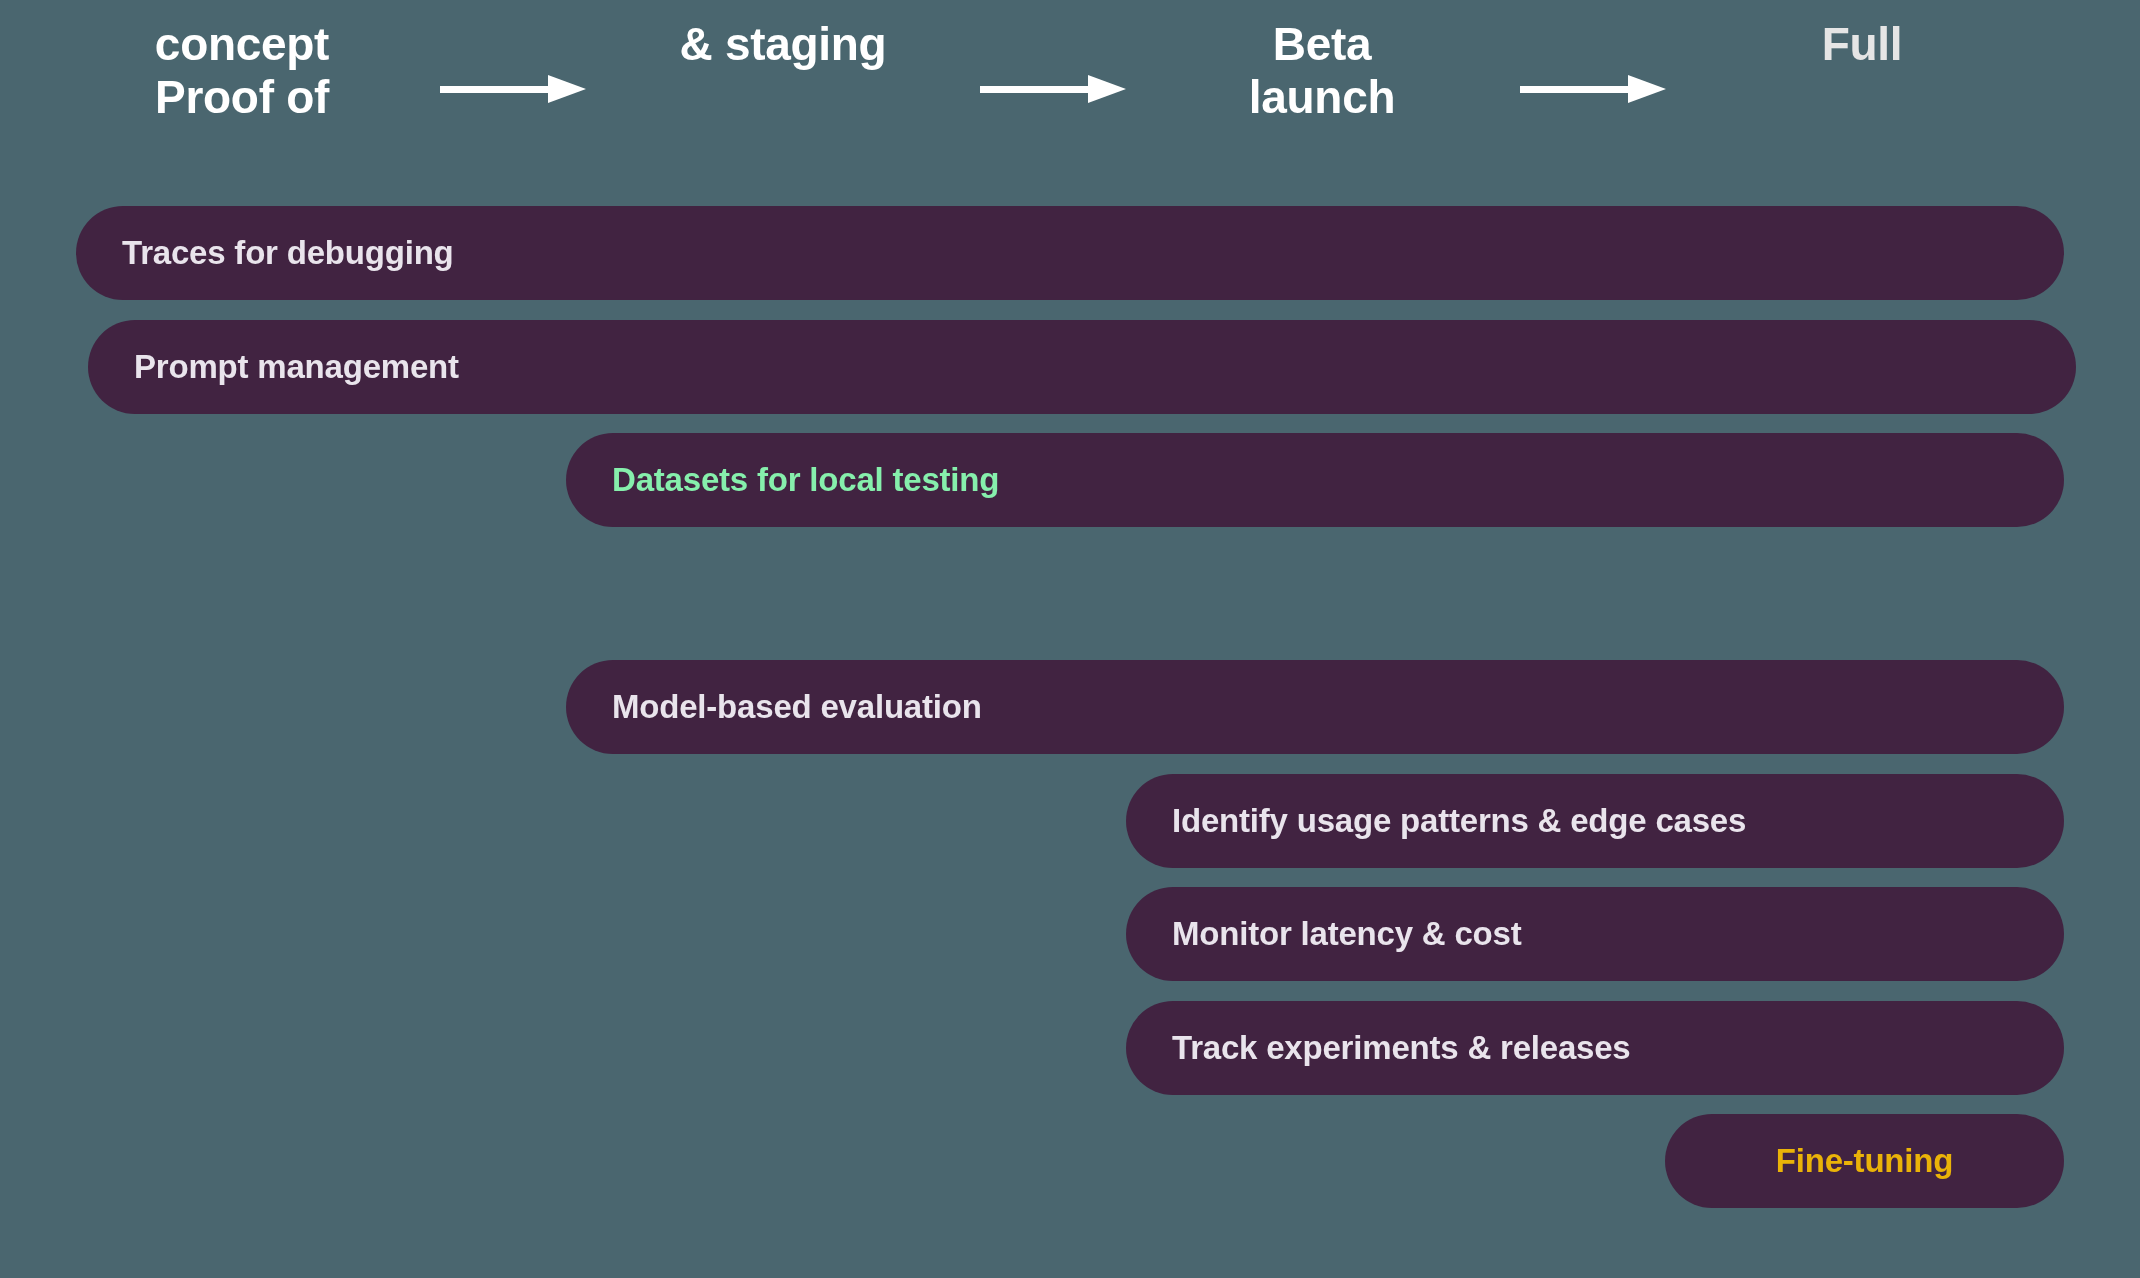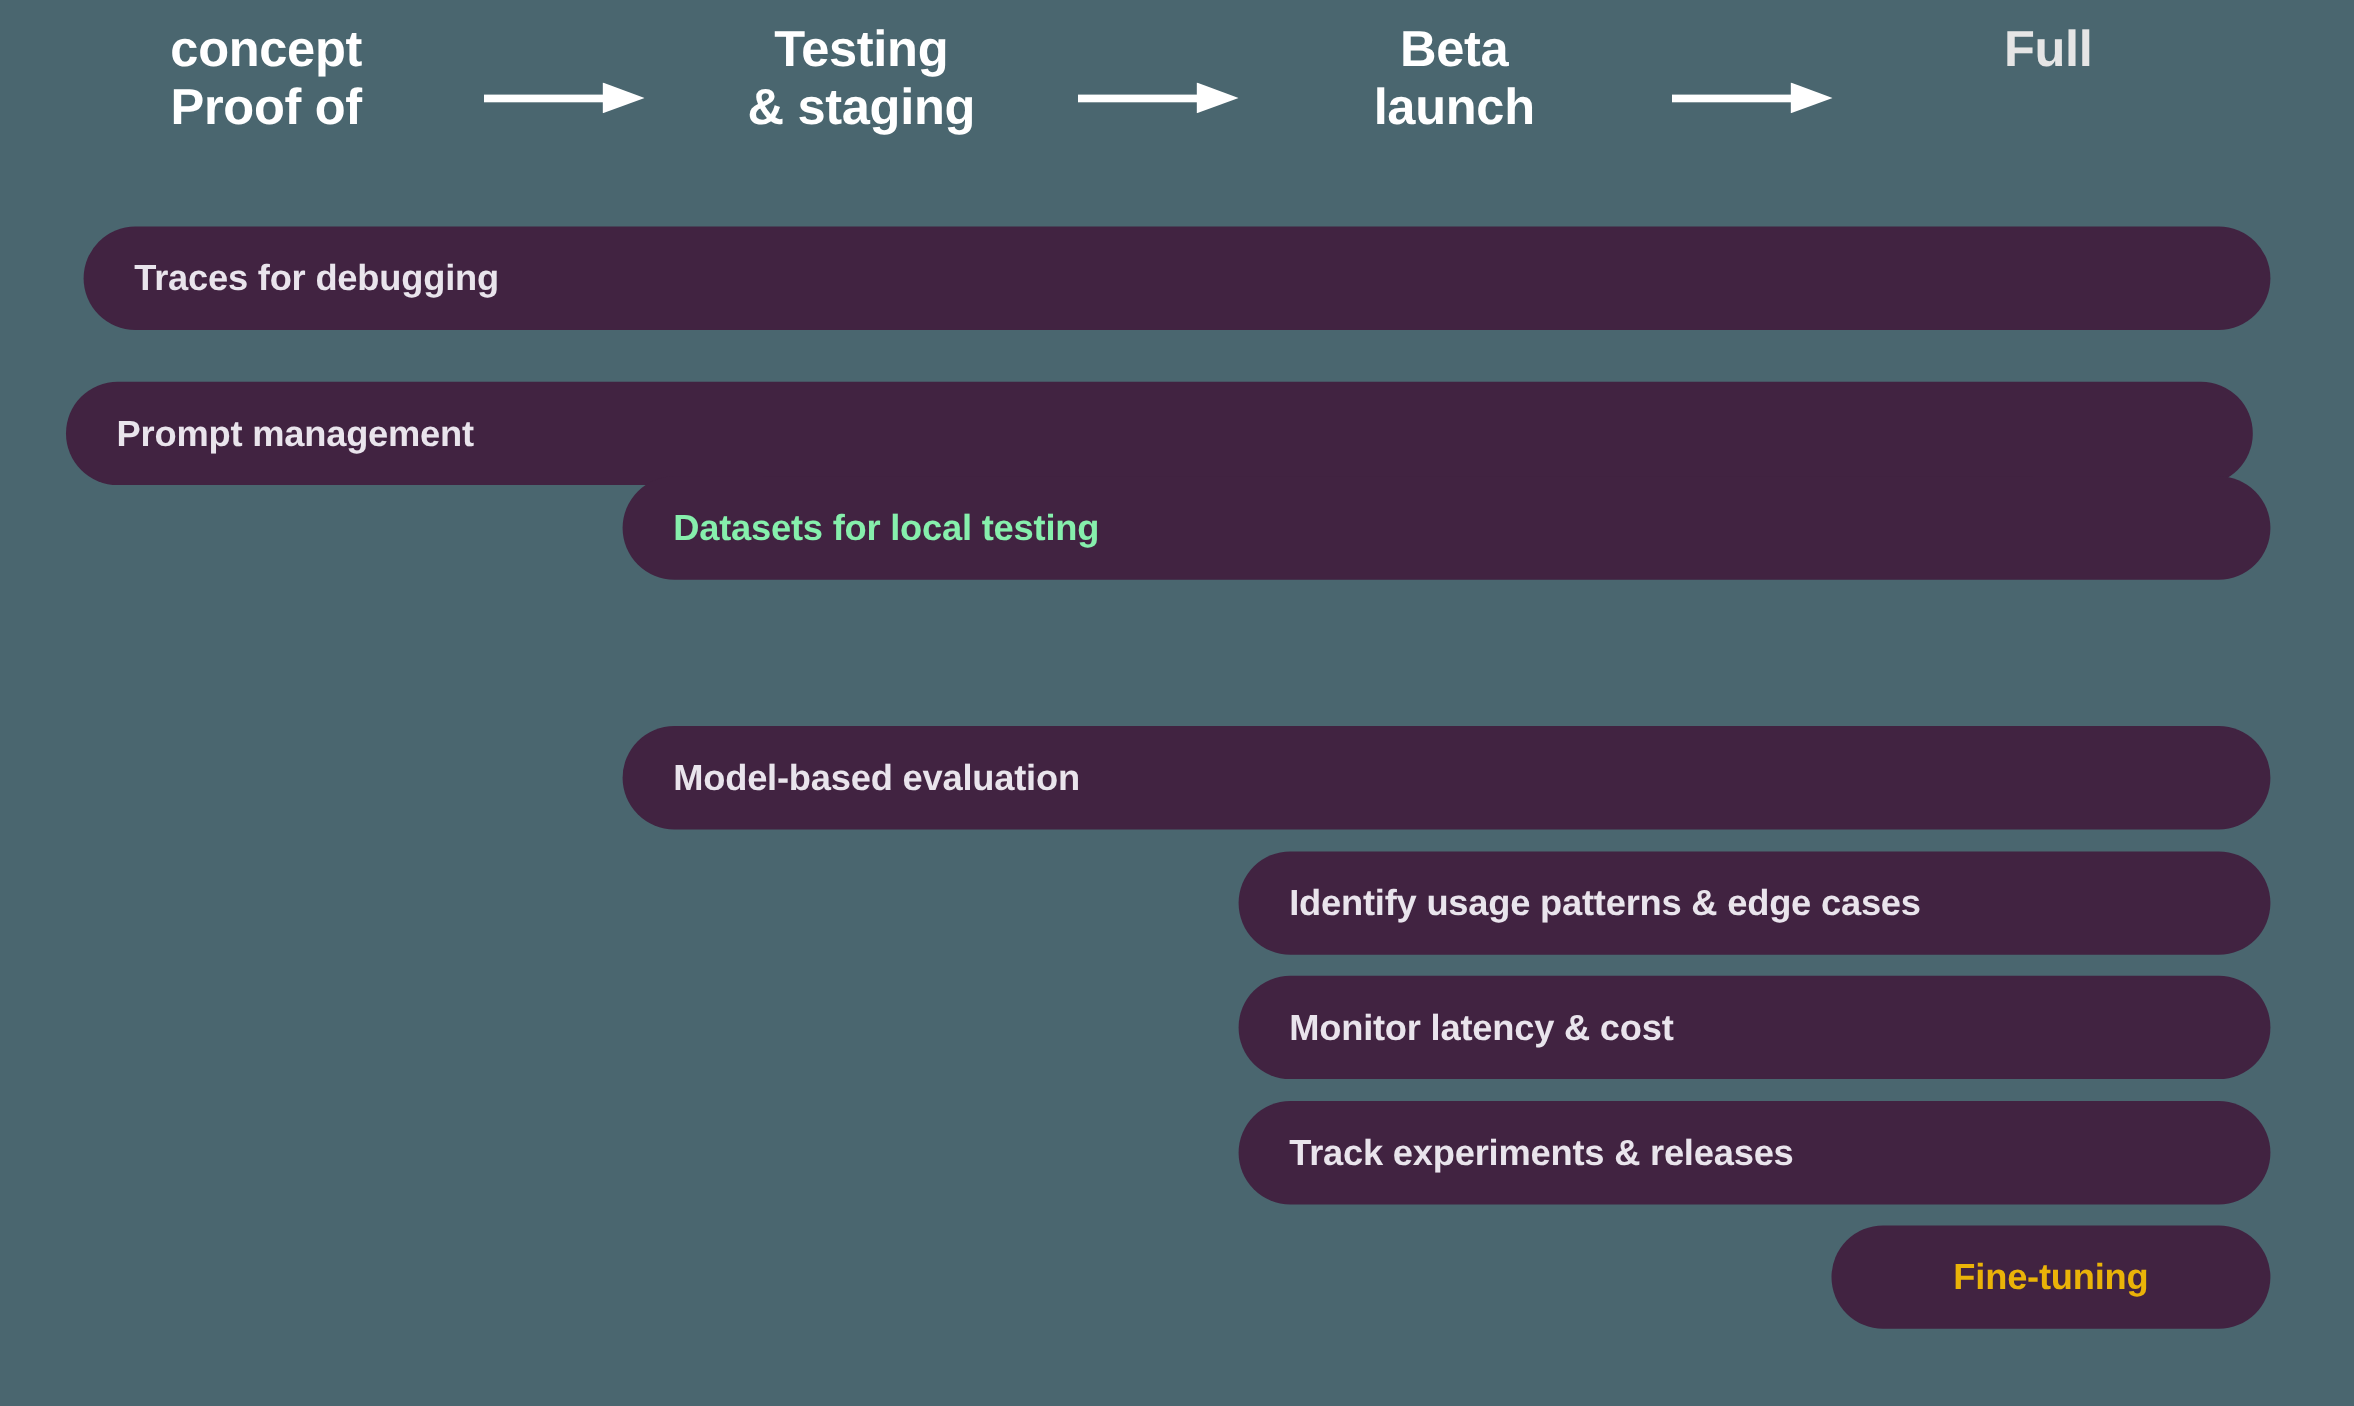--- a/index.html
+++ b/index.html
@@ -93,21 +93,21 @@
     padding-right: 0;
   }
 </style>
 </head>
 <body>
 
 <div id="stage">
 
   <div id="phase-row">
       <div class="phase" style="width: 330px; left: 77px; color: rgb(255, 255, 255);"><span class="phase-line">concept</span><span class="phase-line">Proof of</span></div>
-      <div class="phase" style="width: 340px; left: 613px; color: rgb(255, 255, 255);"><span class="phase-line">Testing</span><span class="phase-line">&amp; staging</span></div>
+      <div class="phase" style="width: 340px; left: 613px; color: rgb(255, 255, 255);"><span class="phase-line">&amp; staging</span></div>
       <div class="phase" style="width: 330px; left: 1157px; color: rgb(255, 255, 255);"><span class="phase-line">Beta</span><span class="phase-line">launch</span></div>
       <div class="phase" style="width: 330px; left: 1697px; color: #e5e5e5;"><span class="phase-line">Full</span></div>
       <div class="arrow" style="left: 440px; width: 146px;">
         <svg width="146" height="28" viewBox="0 0 146 28">
           <rect x="0" y="11" width="118" height="7" fill="#ffffff"></rect>
           <polygon points="108,0 146,14 108,28" fill="#ffffff"></polygon>
         </svg>
       </div>
       <div class="arrow" style="left: 980px; width: 146px;">
         <svg width="146" height="28" viewBox="0 0 146 28">
@@ -120,21 +120,21 @@
           <rect x="0" y="11" width="118" height="7" fill="#ffffff"></rect>
           <polygon points="108,0 146,14 108,28" fill="#ffffff"></polygon>
         </svg>
       </div>
     </div>
 
   <div id="bars">
       <div class="bar" style="left: 76px; top: 206px; width: 1988px; background: rgb(65, 35, 65);">
         <span class="bar-label" style="color: rgb(233, 228, 236);">Traces for debugging</span>
       </div>
-      <div class="bar" style="left: 60px; top: 320px; width: 1988px; background: rgb(65, 35, 65); margin-top: 27px;">
+      <div class="bar" style="left: 88px; top: 320px; width: 1988px; background: rgb(65, 35, 65);">
         <span class="bar-label" style="color: rgb(233, 228, 236);">Prompt management</span>
       </div>
       <div class="bar" style="left: 566px; top: 433px; width: 1498px; background: rgb(65, 35, 65);">
         <span class="bar-label" style="color: #86efac;">Datasets for local testing</span>
       </div>
       <div class="bar" style="left: 566px; top: 660px; width: 1498px; background: rgb(65, 35, 65);">
         <span class="bar-label" style="color: rgb(233, 228, 236);">Model-based evaluation</span>
       </div>
       <div class="bar" style="left: 1126px; top: 774px; width: 938px; background: rgb(65, 35, 65);">
         <span class="bar-label" style="color: rgb(233, 228, 236);">Identify usage patterns &amp; edge cases</span>

